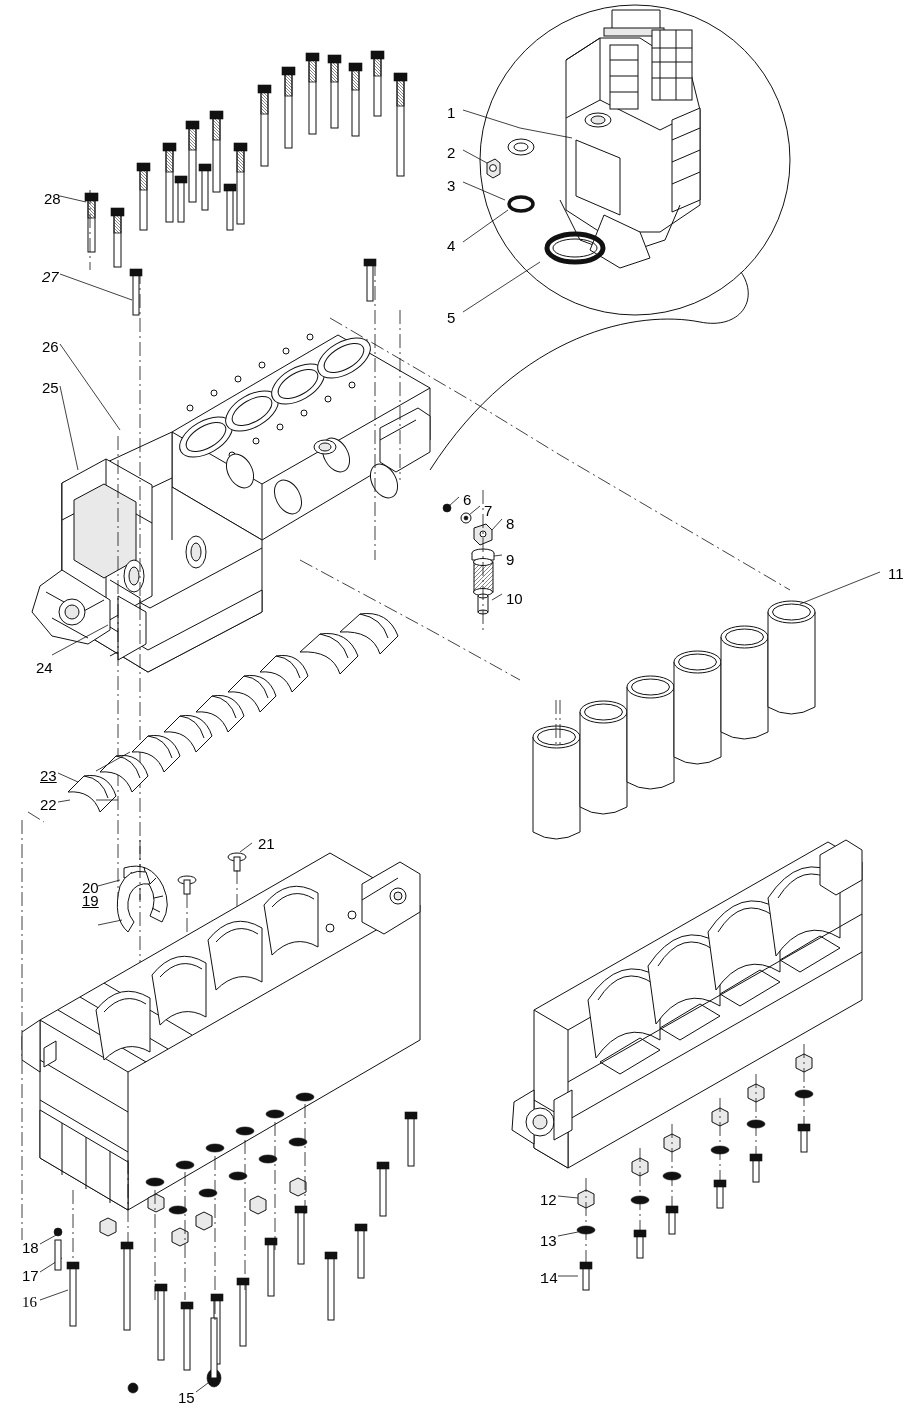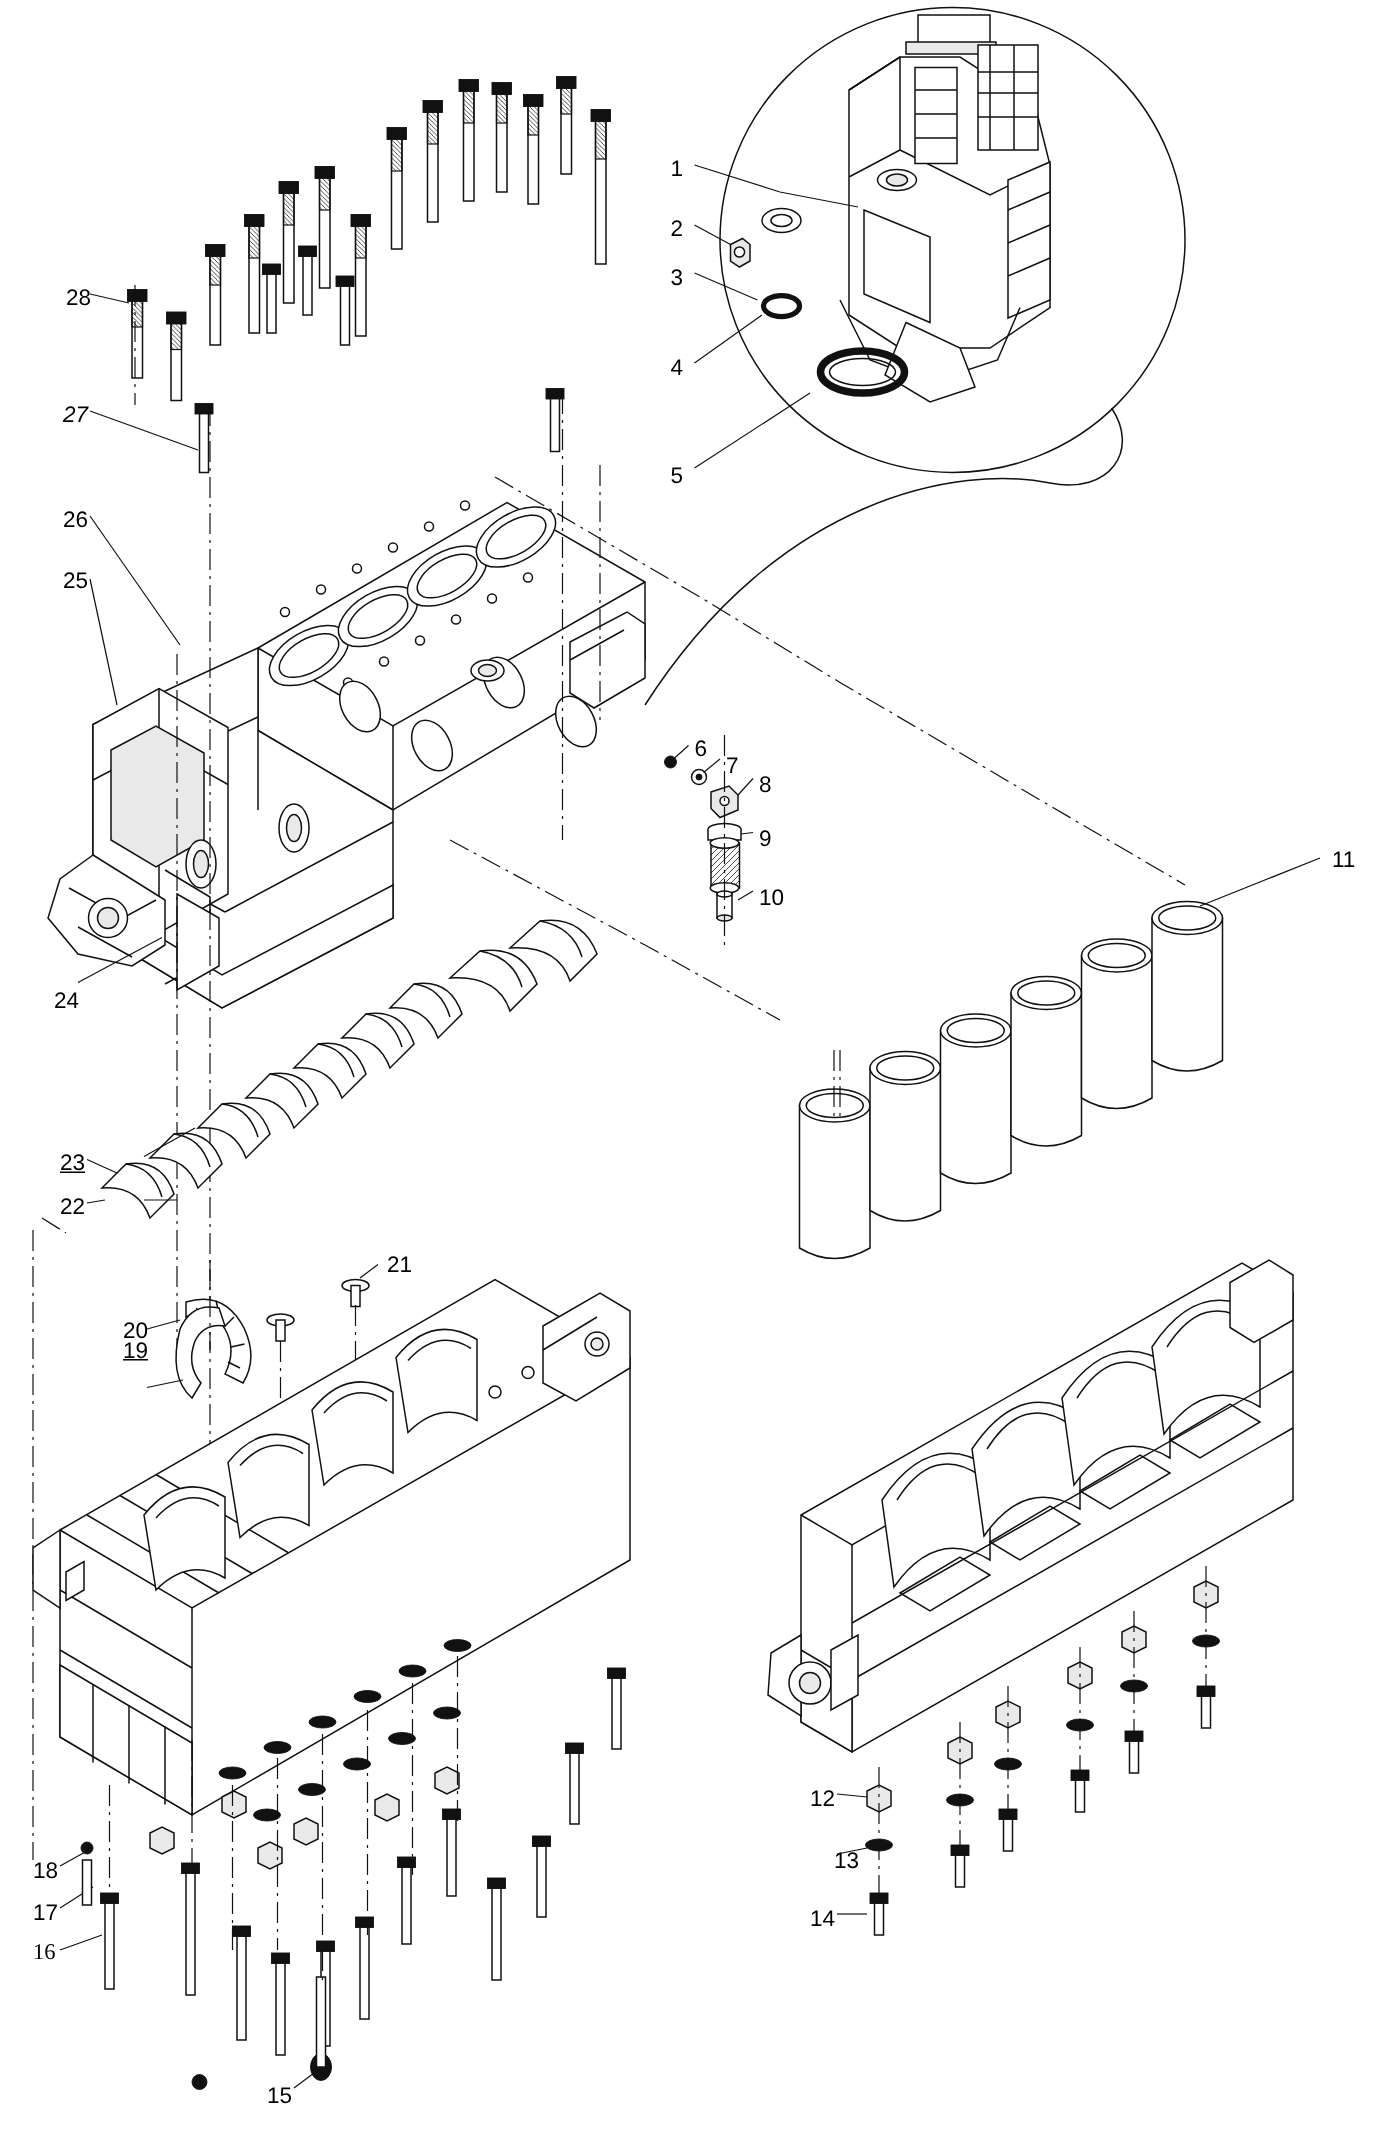--- a/index.html
+++ b/index.html
@@ -635,22 +635,22 @@
   <div class="callout-label" style="left:447px; top:178px;">3</div>
   <div class="callout-label" style="left:447px; top:238px;">4</div>
   <div class="callout-label" style="left:447px; top:310px;">5</div>
   <div class="callout-label" style="left:463px; top:492px;">6</div>
   <div class="callout-label" style="left:484px; top:503px;">7</div>
   <div class="callout-label" style="left:506px; top:516px;">8</div>
   <div class="callout-label" style="left:506px; top:552px;">9</div>
   <div class="callout-label" style="left:506px; top:591px;">10</div>
   <div class="callout-label" style="left:888px; top:566px;">11</div>
   <div class="callout-label" style="left:540px; top:1192px;">12</div>
-  <div class="callout-label" style="left:540px; top:1233px;margin-left:16px;">13</div>
-  <div class="callout-label" style="left:540px; top:1272px;">14</div>
+  <div class="callout-label" style="left:540px; top:1233px;">13</div>
+  <div class="callout-label" style="left:540px; top:1272px;font-family:Liberation Mono, monospace;">14</div>
   <div class="callout-label" style="left:178px; top:1390px;">15</div>
   <div class="callout-label" style="left:22px;  top:1295px;font-family:Liberation Serif, serif;">16</div>
   <div class="callout-label" style="left:22px;  top:1268px;">17</div>
   <div class="callout-label" style="left:22px;  top:1240px;">18</div>
   <div class="callout-label" style="left:82px;  top:893px;text-decoration:underline;">19</div>
   <div class="callout-label" style="left:82px;  top:880px;">20</div>
   <div class="callout-label" style="left:258px; top:836px;">21</div>
   <div class="callout-label" style="left:40px;  top:797px;">22</div>
   <div class="callout-label" style="left:40px;  top:768px;text-decoration:underline;">23</div>
   <div class="callout-label" style="left:36px;  top:660px;">24</div>

